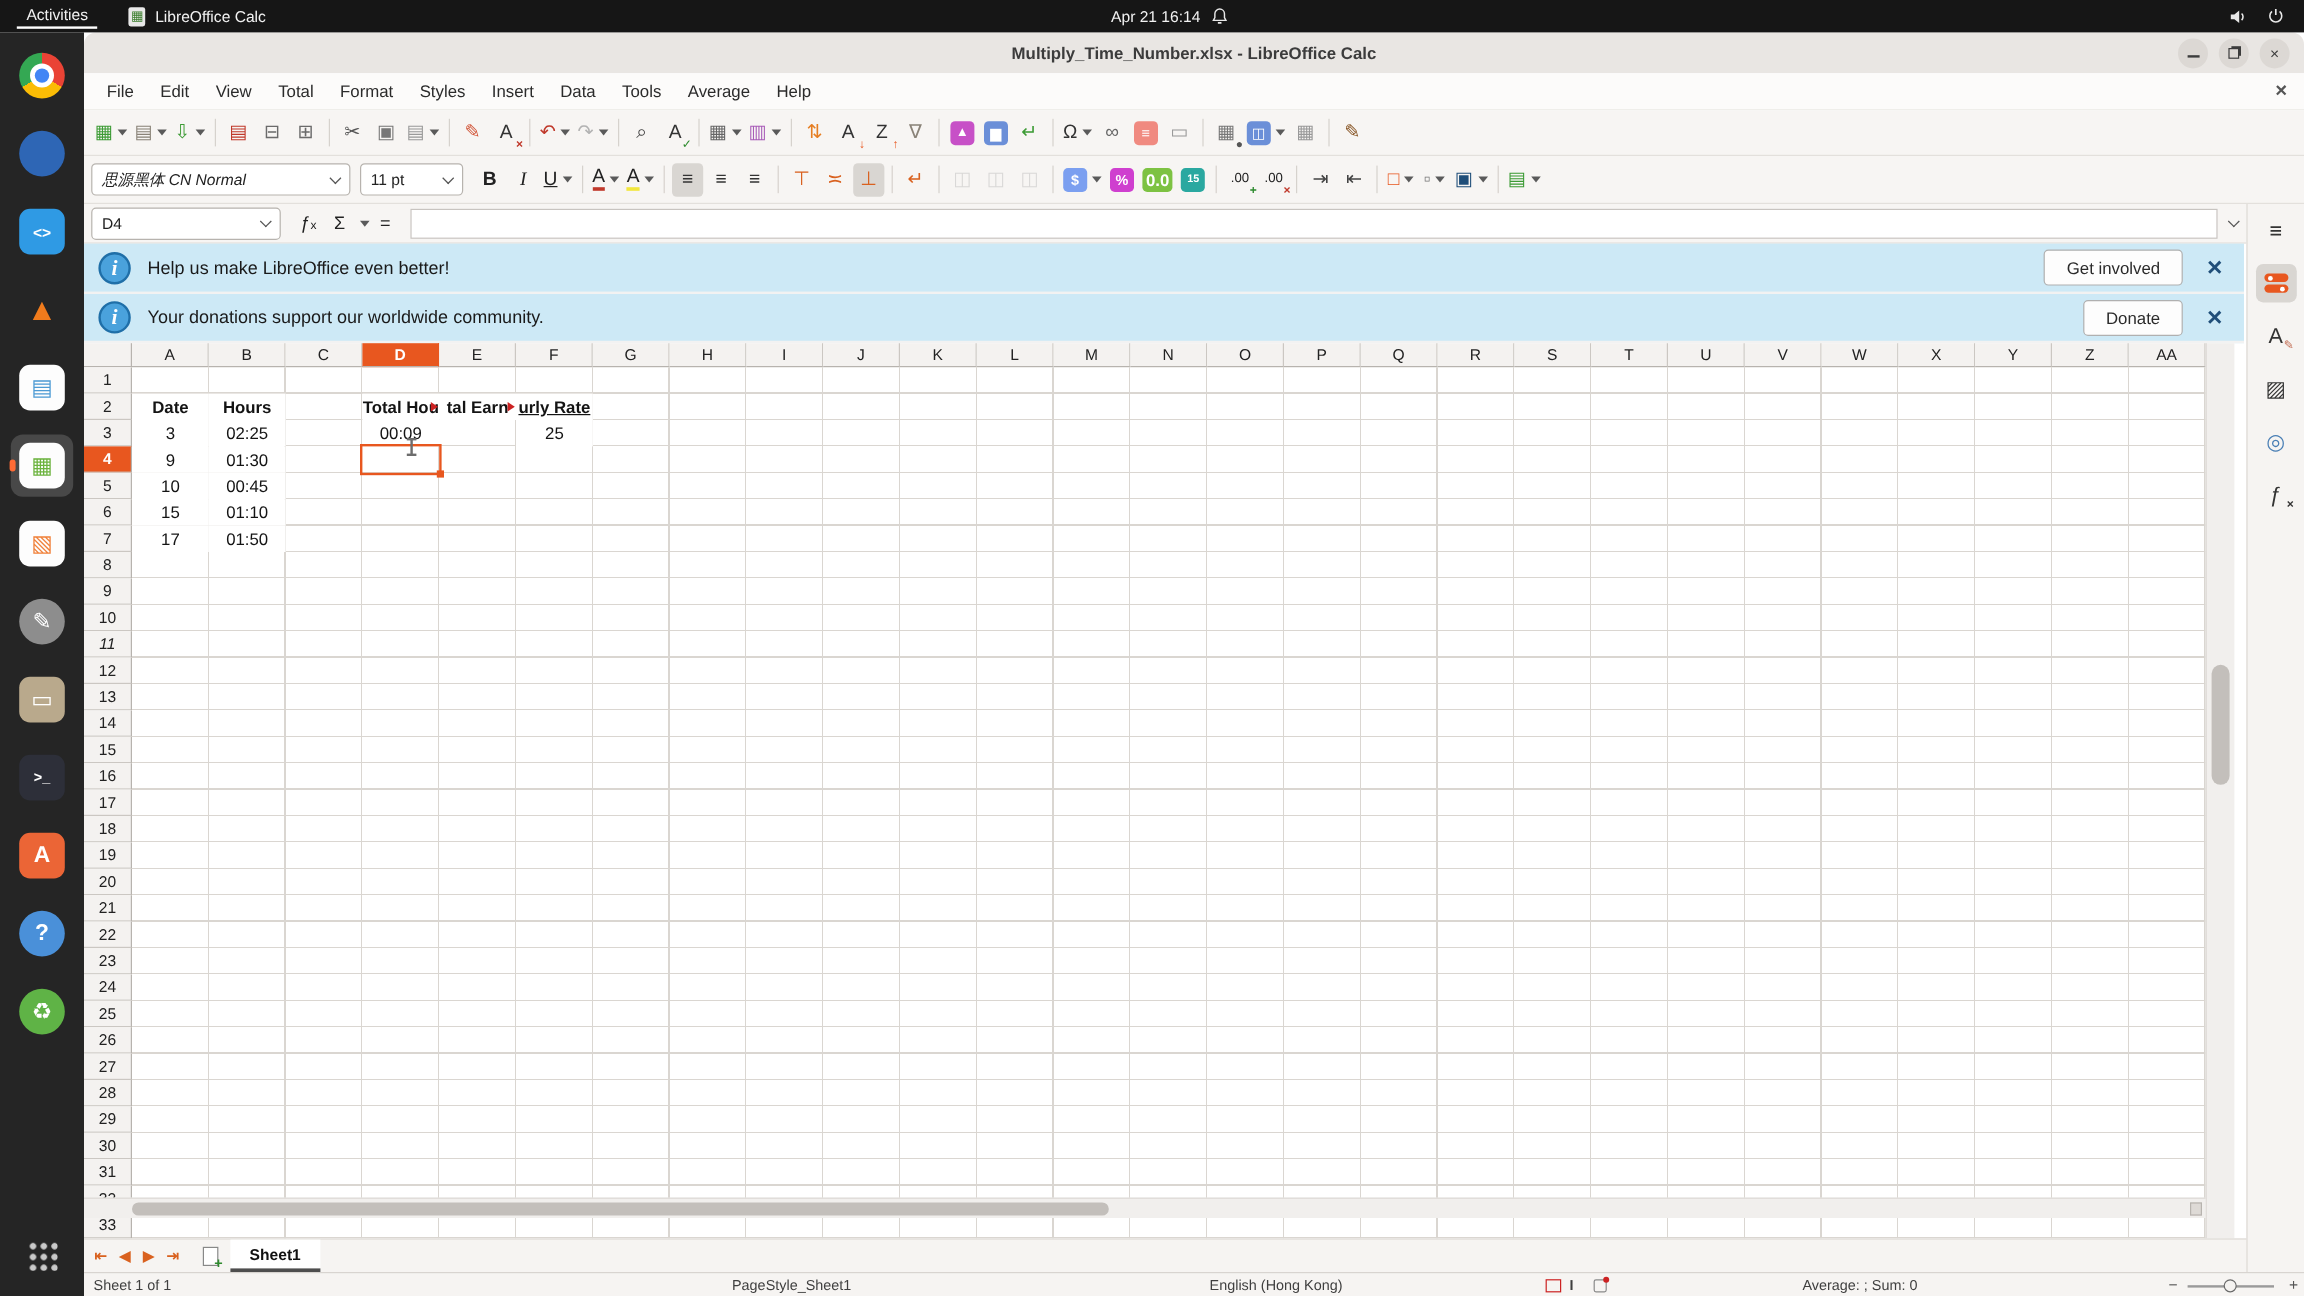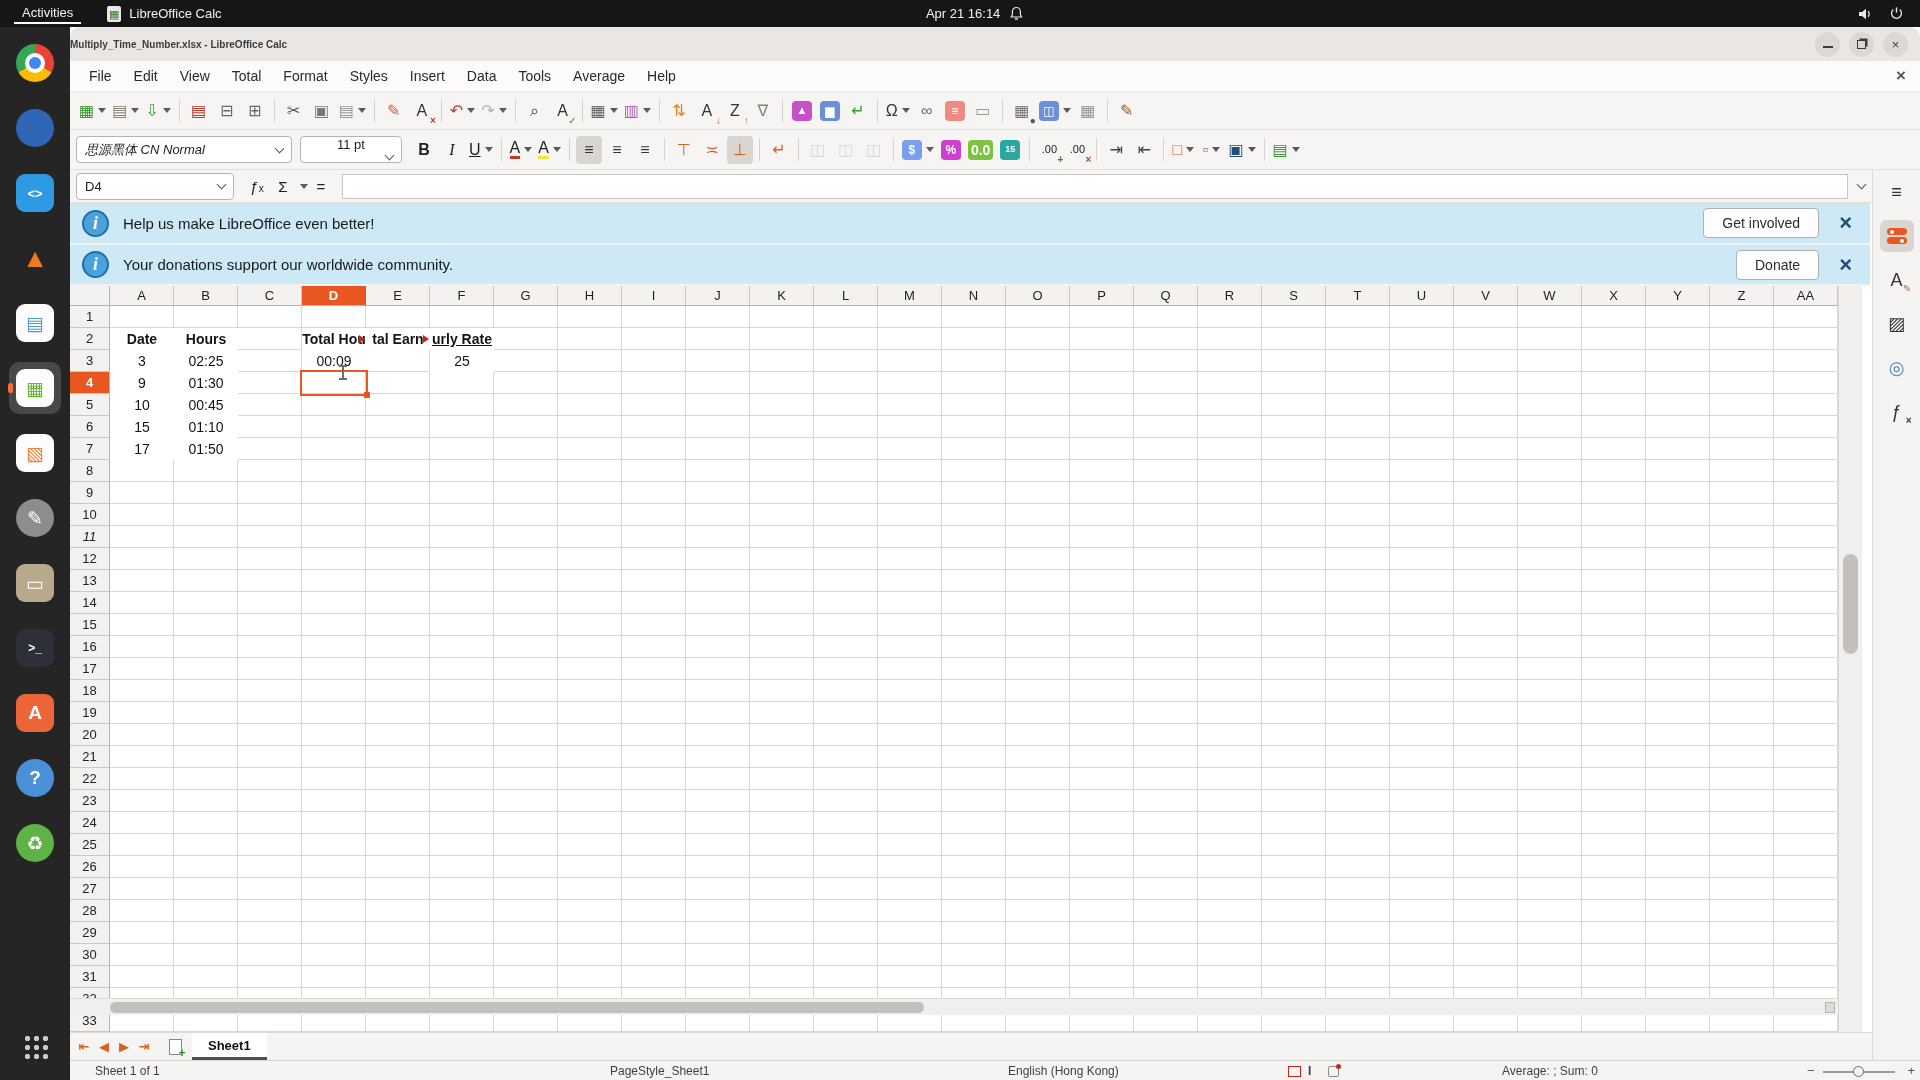--- a/index.html
+++ b/index.html
@@ -25,21 +25,21 @@
   .dk-tile{width:38px;height:38px;border-radius:9px;display:flex;align-items:center;justify-content:center;font-size:19px;font-weight:bold;}
   .dk-circ{width:38px;height:38px;border-radius:50%;display:flex;align-items:center;justify-content:center;font-size:19px;font-weight:bold;}
   .dk-chrome{width:38px;height:38px;border-radius:50%;background:conic-gradient(#ea4335 0 120deg,#fbbc05 0 240deg,#34a853 0 360deg);position:relative;}
   .dk-chrome::before{content:"";position:absolute;left:9px;top:9px;width:20px;height:20px;border-radius:50%;background:#fff;}
   .dk-chrome::after{content:"";position:absolute;left:13px;top:13px;width:12px;height:12px;border-radius:50%;background:#4286f5;}
   .dk-apps{width:26px;height:26px;background-image:radial-gradient(#c9c9c9 2.4px,transparent 3px);background-size:9px 9px;background-position:1px 1px;}
   .dock-spacer{flex:1;}
 
   
   .titlebar{position:absolute;left:70px;top:27px;width:1850px;height:34px;background:var(--titlebar);border-radius:10px 10px 0 0;display:flex;align-items:center;}
-  .wtitle{position:absolute;left:0;width:100%;text-align:left;font-weight:bold;font-size:10px;color:#3c3c3c;}
+  .wtitle{position:absolute;left:0;width:100%;text-align:center;font-weight:bold;font-size:14px;color:#3c3c3c;}
   .wbtns{margin-left:auto;display:flex;gap:9px;padding-right:12px;z-index:2;}
   .wbtn{width:25px;height:25px;border-radius:50%;background:#dcd8d4;display:flex;align-items:center;justify-content:center;font-size:13px;color:#3c3c3c;}
   .wbtn .minbar{width:10px;height:2px;background:#3c3c3c;margin-top:6px;}
   .wbtn .restsq{width:9px;height:9px;border:1.5px solid #3c3c3c;box-shadow:2px -2px 0 -0.5px #3c3c3c;}
   .menubar{position:absolute;left:70px;top:61px;width:1850px;height:31px;background:#fcfbfa;display:flex;align-items:center;padding-left:8px;font-size:14px;color:#2b2b2b;border-bottom:1px solid #eceae7;}
   .menu-item{padding:4px 11px;border-radius:3px;}
   .doc-close{margin-left:auto;margin-right:14px;font-size:17px;color:#555;font-weight:bold;}
 
   
   .toolbar{position:absolute;left:70px;width:1850px;background:var(--toolbar);display:flex;align-items:center;border-bottom:1px solid #e3e0dc;padding-left:6px;}
@@ -49,21 +49,21 @@
   .tbtn.on{background:#d9d6d2;}
   .tbtn.dis{opacity:.38;}
   .tg{font-size:16px;line-height:1;display:flex;align-items:center;justify-content:center;}
   .tg.tile{min-width:20px;height:20px;border-radius:4px;padding:0 3px;font-weight:bold;}
   .tsub{position:absolute;right:-1px;bottom:-1px;font-size:10px;font-weight:bold;line-height:1;}
   .dd{width:0;height:0;border-left:4px solid transparent;border-right:4px solid transparent;border-top:5px solid #5a5a5a;margin-left:4px;}
   .tb-sep{width:1px;height:23px;background:#d6d2cd;margin:0 5px;}
   .combo{height:27px;background:#fff;border:1px solid #b7b3ae;border-radius:4px;display:flex;align-items:center;padding:0 8px;font-size:13px;color:#222;margin-right:8px;}
   .combo .chev{width:7px;height:7px;border-right:1.6px solid #555;border-bottom:1.6px solid #555;transform:rotate(45deg);margin-left:auto;margin-bottom:3px;}
   .fontbox{width:216px;font-style:italic;}
-  .sizebox{width:102px;flex-direction:column;}
+  .sizebox{width:86px;}
 
   
   .formulabar{position:absolute;left:70px;top:170px;width:1802px;height:33px;background:var(--toolbar);display:flex;align-items:center;padding-left:6px;border-bottom:1px solid #e3e0dc;}
   .namebox{width:158px;margin-right:10px;}
   .fbtn{width:26px;height:24px;display:flex;align-items:center;justify-content:center;font-size:15px;color:#222;}
   .fx-sml{font-size:10px;margin-top:5px;}
   .formula-input{flex:1;height:25px;background:#fff;border:1px solid #c8c4c0;margin-left:8px;margin-right:6px;font-size:13px;padding:0 6px;color:#222;display:flex;align-items:center;}
   .fb-expand{width:14px;height:14px;margin-right:4px;display:flex;align-items:center;justify-content:center;}
   .fb-expand .chev{width:7px;height:7px;border-right:1.6px solid #555;border-bottom:1.6px solid #555;transform:rotate(45deg);margin-bottom:3px;}
 
@@ -619,21 +619,21 @@
       <span class="tnav">⇥</span>
       <span class="addsheet" id="addsheet">
         <span class="pg">
           <span>+</span>
         </span>
       </span>
     <span class="sheettab">Sheet1</span>
   </div>
 
   <div class="statusbar">
-    <span class="st" style="left:25px;">Sheet 1 of 1</span>
+    <span class="st" style="left:8px;">Sheet 1 of 1</span>
     <span class="st" style="left:540px;">PageStyle_Sheet1</span>
     <span class="st" style="left:938px;">English (Hong Kong)</span>
     <span class="ins-rect" style="left:1218px;top:5px;"></span>
     <span class="st" style="left:1238px;font-weight:bold;">I</span>
     <span class="sig-circ" style="left:1258px;top:5px;"></span>
     <span class="st" style="left:1432px;">Average: ; Sum: 0</span>
     <span class="zoomwrap">
       <span class="zl" style="left:0;">−</span>
       <span class="ztrack"></span>
       <span class="zthumb"></span>

